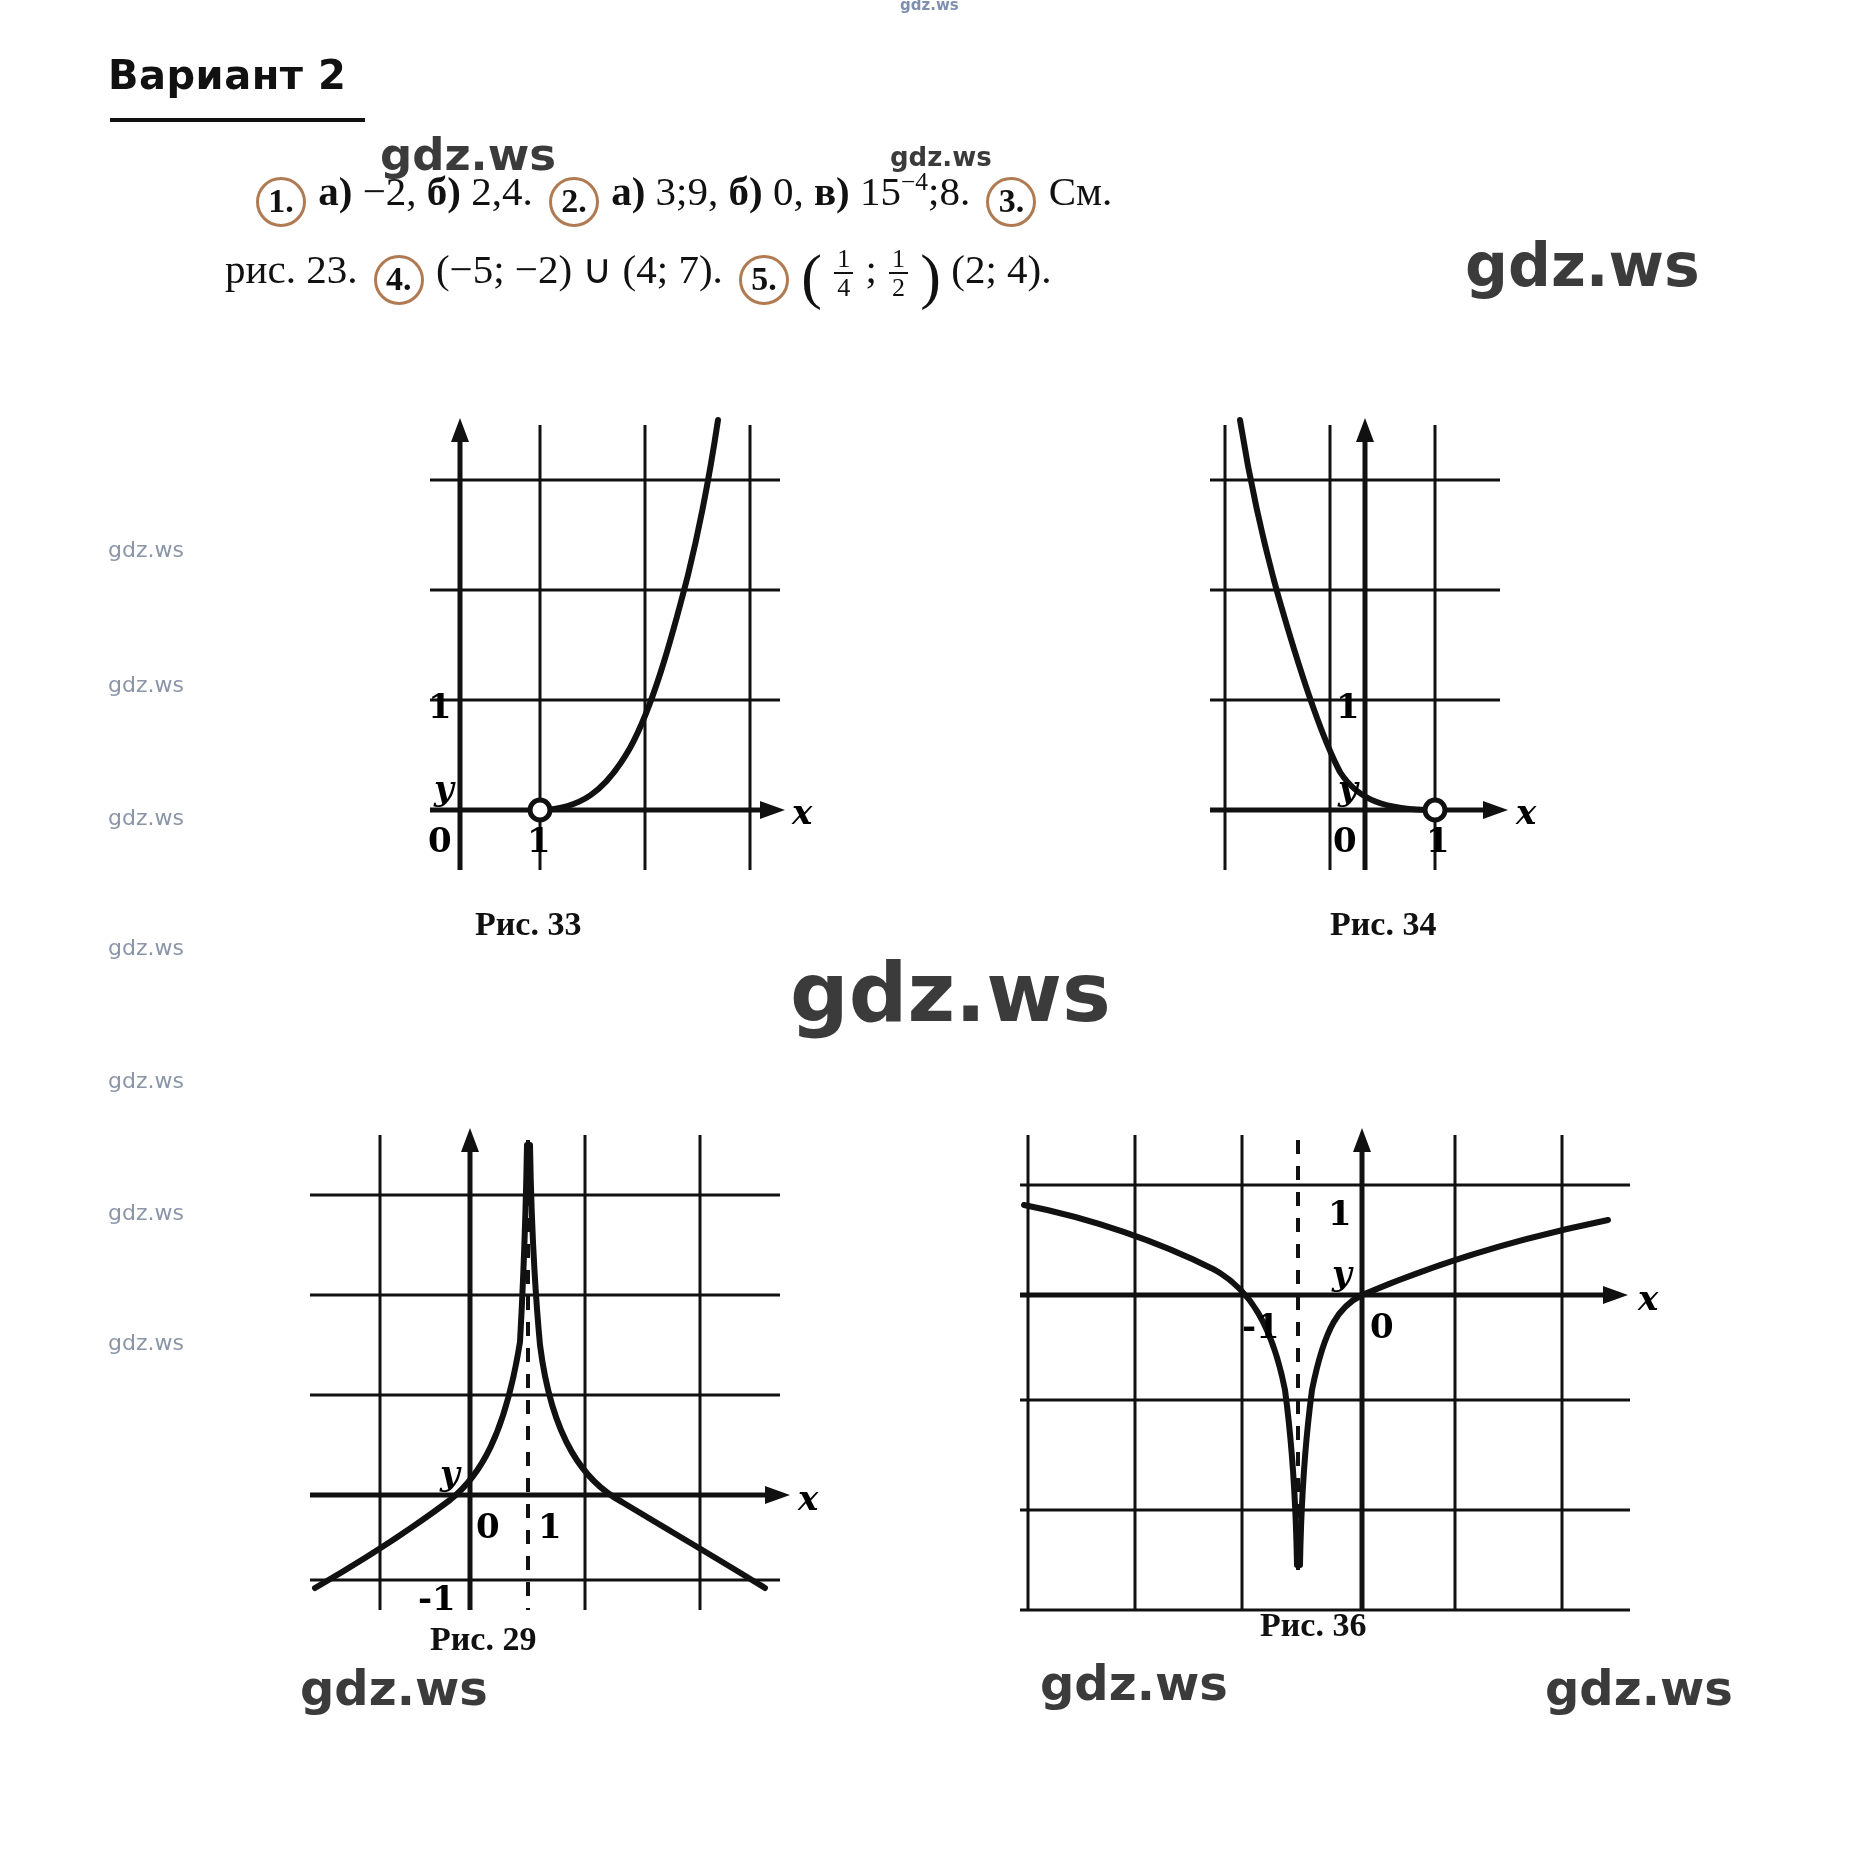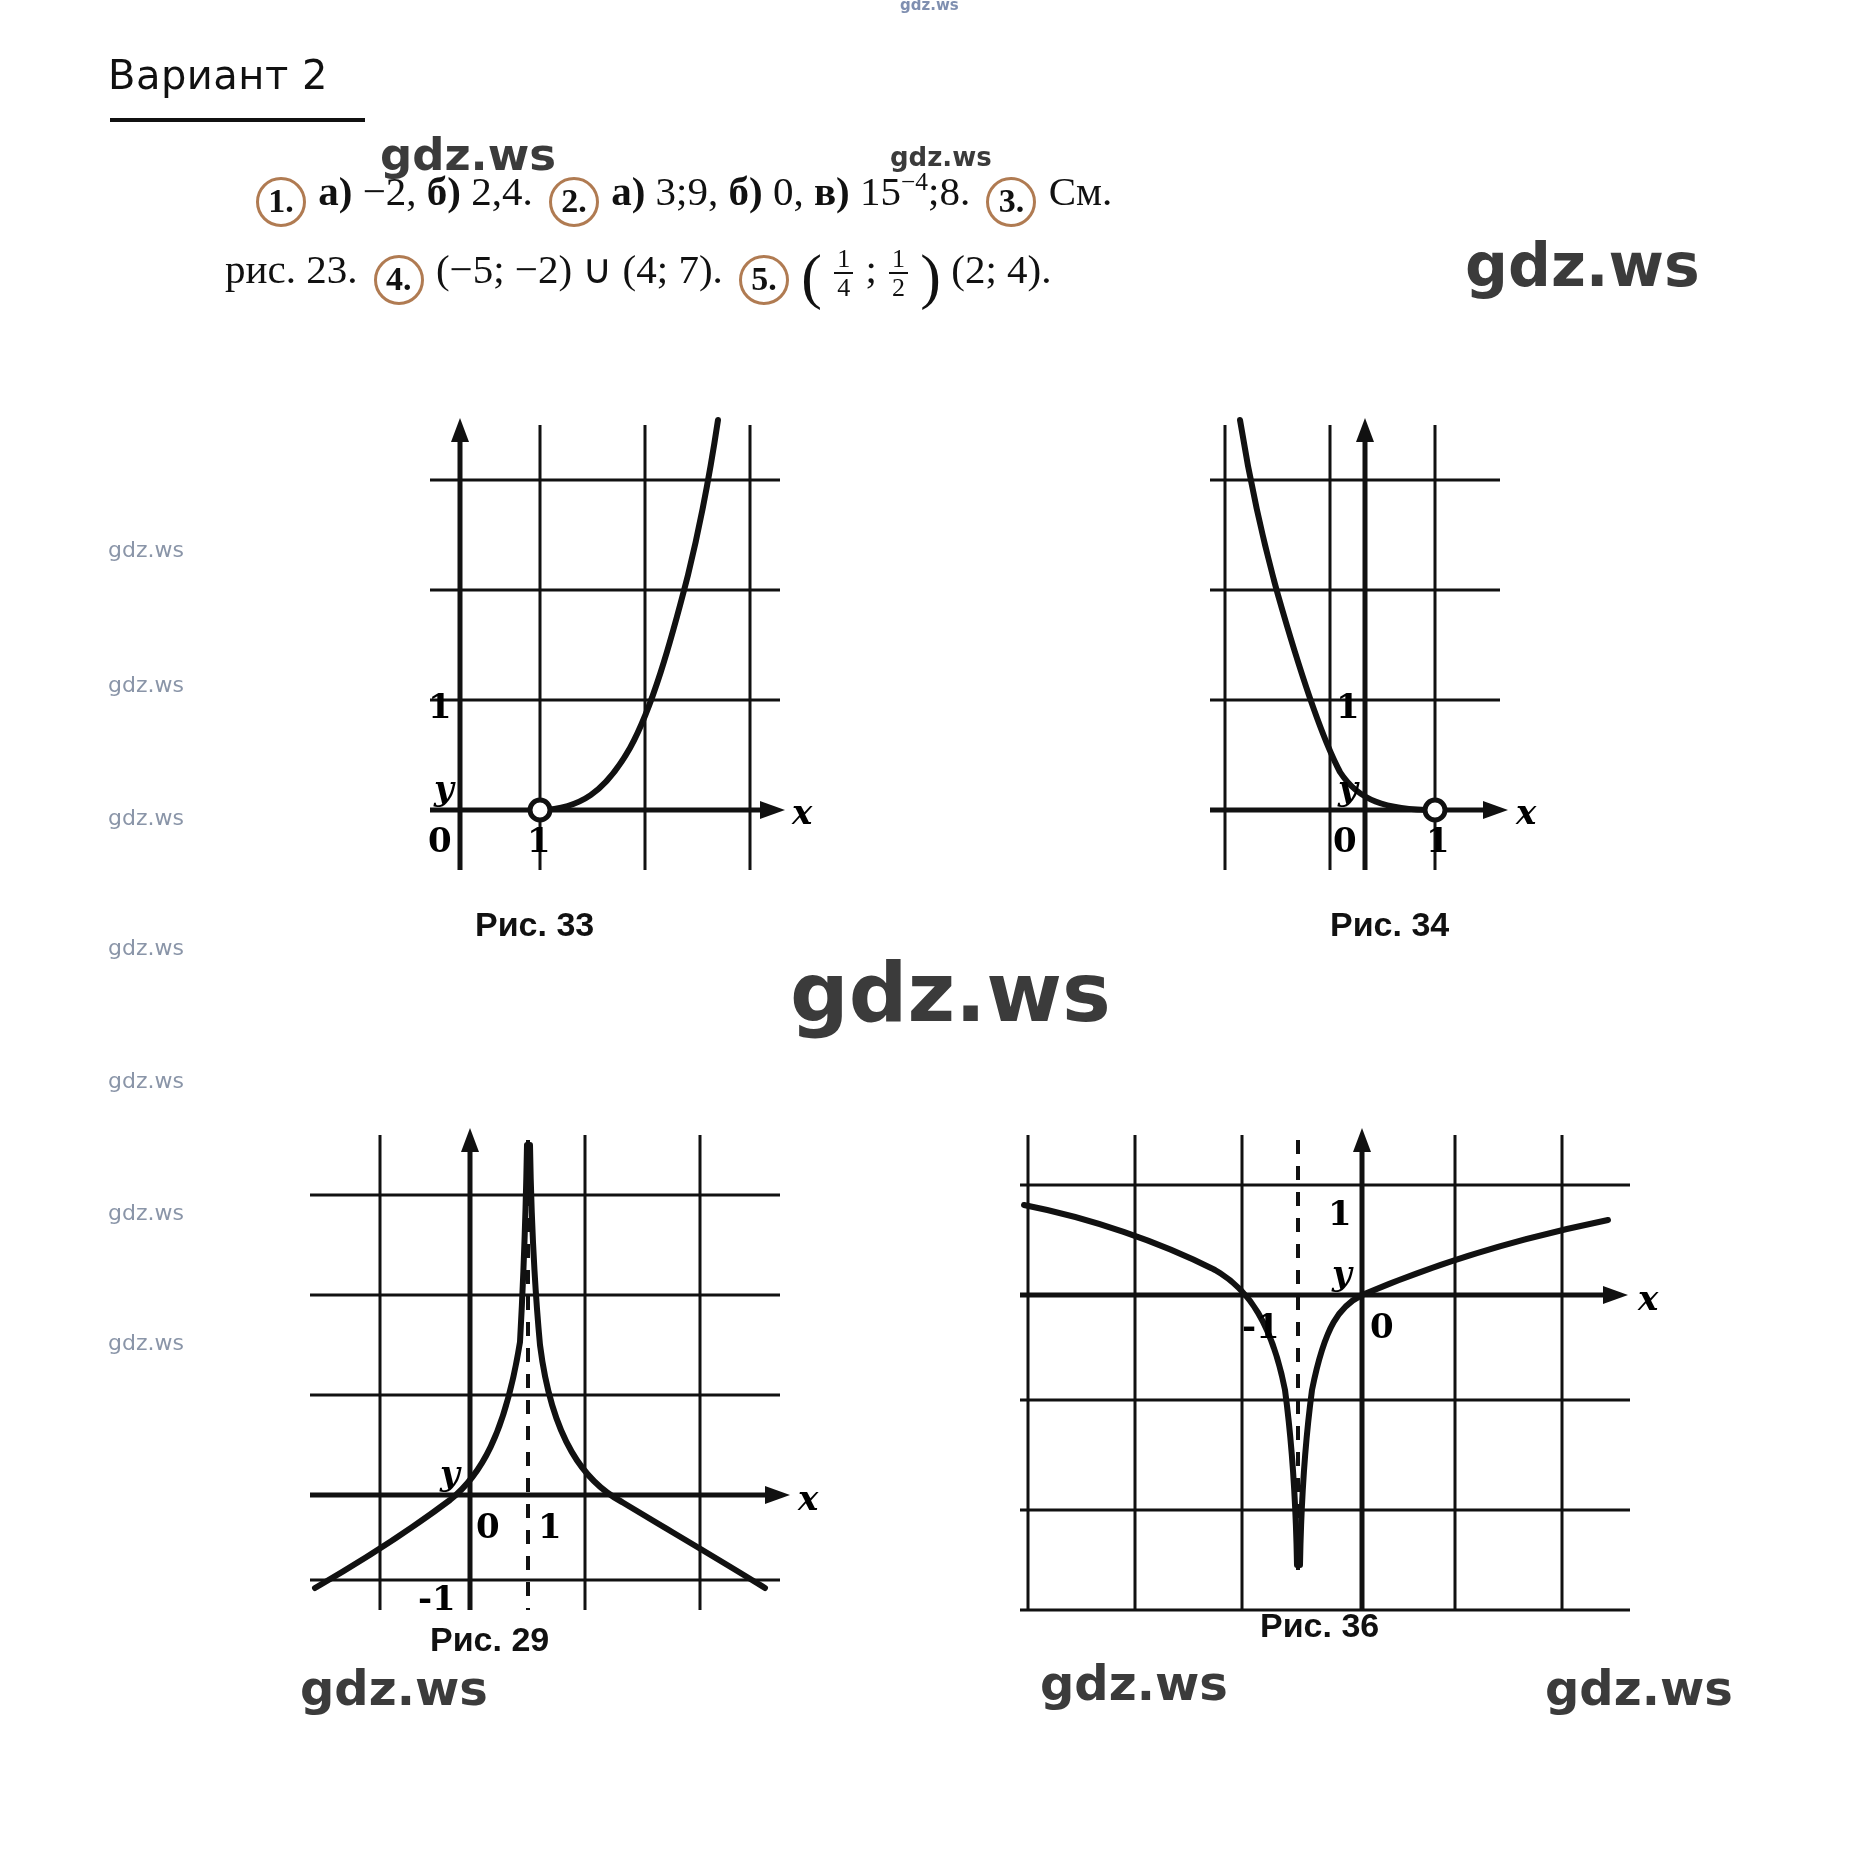--- a/index.html
+++ b/index.html
@@ -37,21 +37,21 @@
   .wm-blue {
     color: #7f8fb0;
   }
 
   
   .variant-title {
     position: absolute;
     left: 108px;
     top: 52px;
     font-family: "DejaVu Sans", sans-serif;
-    font-weight: normal;
+    font-weight: bold;
     font-size: 40px;
     letter-spacing: 0.5px;
     text-align: right;
   }
   .variant-rule {
     position: absolute;
     left: 110px;
     top: 118px;
     width: 255px;
     height: 4px;
@@ -113,21 +113,21 @@
   sup {
     font-size: 0.62em;
   }
 
   
   .fig {
     position: absolute;
   }
   .fig-caption {
     position: absolute;
-    font-family: Liberation Sans, sans-serif;
+    font-family: Liberation Serif, serif;
     font-weight: bold;
     font-size: 34px;
     white-space: nowrap;
   }
 </style>
 </head>
 <body>
 
 <div class="page">
 

